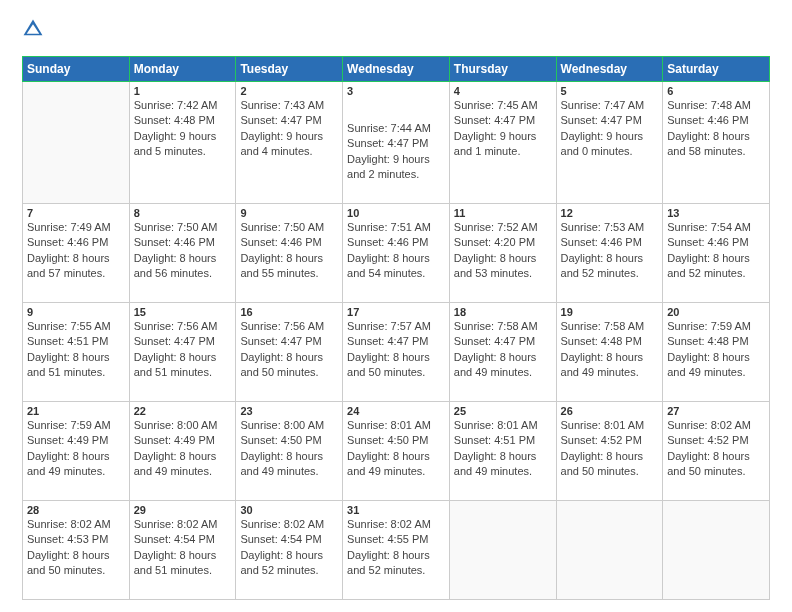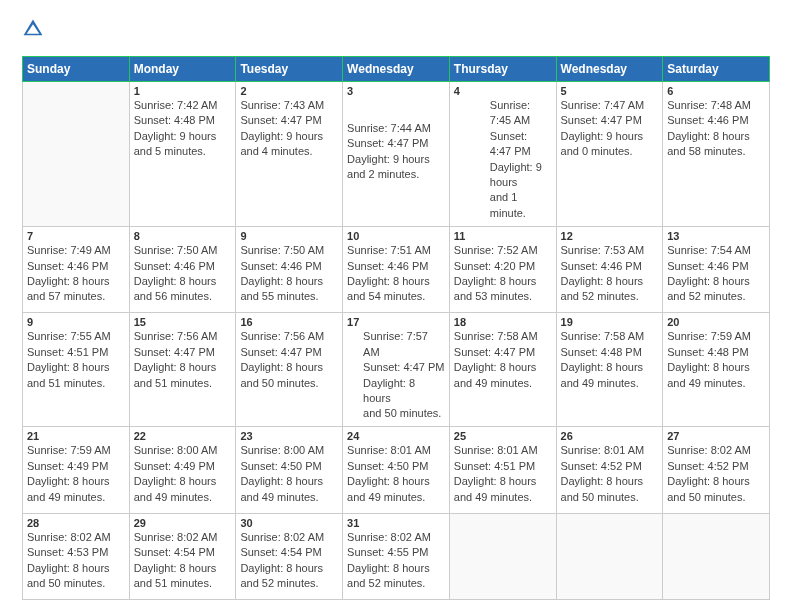--- a/index.html
+++ b/index.html
@@ -149,21 +149,21 @@
           </td>
           <td>
             <span class="day-num">3</span>
             <div class="day-info" style="white-space: pre-line; margin-top: 24px;">Sunrise: 7:44 AM
 Sunset: 4:47 PM
 Daylight: 9 hours
 and 2 minutes.</div>
           </td>
           <td>
             <span class="day-num">4</span>
-            <div class="day-info" style="white-space: pre-line; margin-left: 36px;">Sunrise: 7:45 AM
+            <div class="day-info" style="white-space: pre-line;">Sunrise: 7:45 AM
 Sunset: 4:47 PM
 Daylight: 9 hours
 and 1 minute.</div>
           </td>
           <td>
             <span class="day-num">5</span>
             <div class="day-info" style="white-space: pre-line;">Sunrise: 7:47 AM
 Sunset: 4:47 PM
 Daylight: 9 hours
 and 0 minutes.</div>
@@ -244,21 +244,21 @@
           </td>
           <td>
             <span class="day-num">16</span>
             <div class="day-info" style="white-space: pre-line;">Sunrise: 7:56 AM
 Sunset: 4:47 PM
 Daylight: 8 hours
 and 50 minutes.</div>
           </td>
           <td>
             <span class="day-num">17</span>
-            <div class="day-info" style="white-space: pre-line; margin-left: 16px;">Sunrise: 7:57 AM
+            <div class="day-info" style="white-space: pre-line;">Sunrise: 7:57 AM
 Sunset: 4:47 PM
 Daylight: 8 hours
 and 50 minutes.</div>
           </td>
           <td>
             <span class="day-num">18</span>
             <div class="day-info" style="white-space: pre-line;">Sunrise: 7:58 AM
 Sunset: 4:47 PM
 Daylight: 8 hours
 and 49 minutes.</div>

